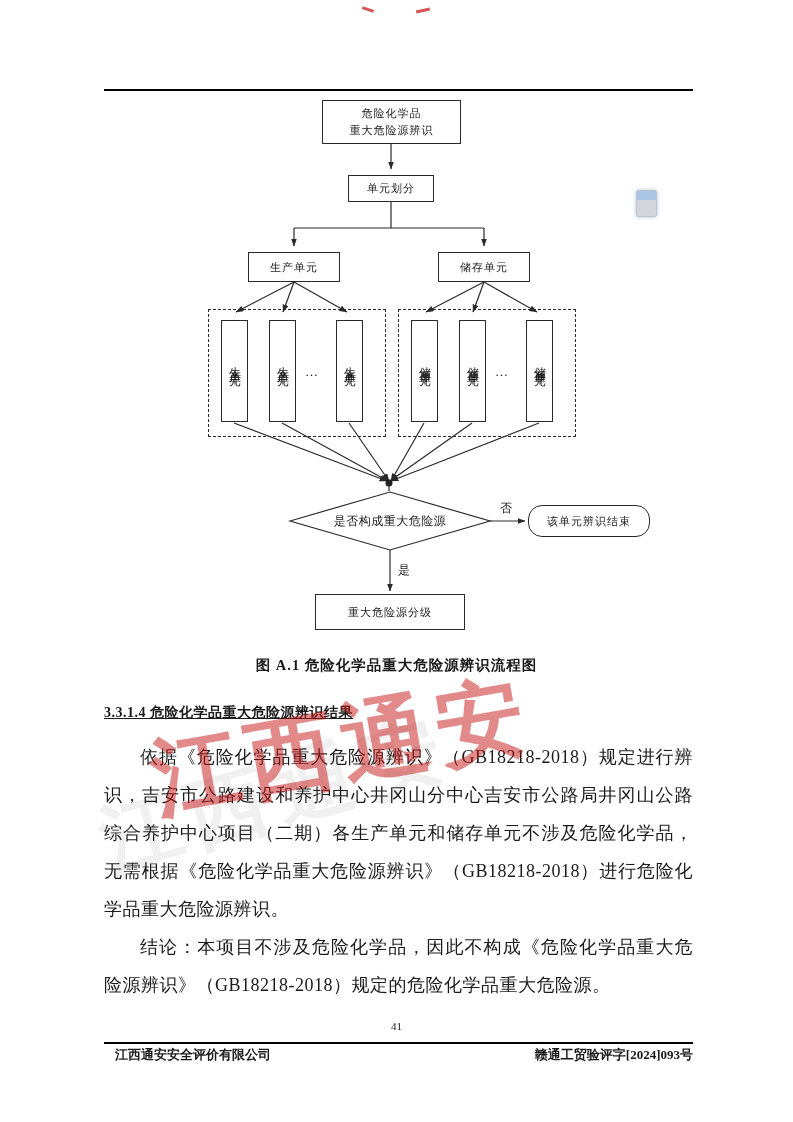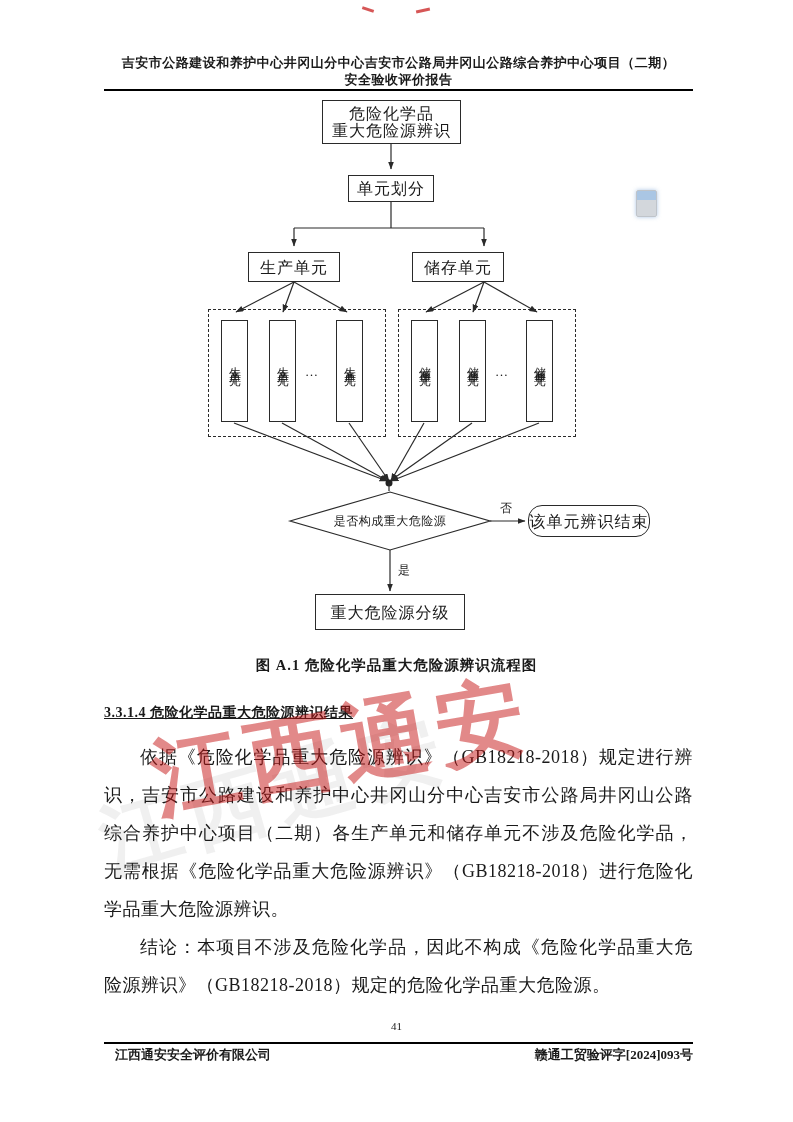--- a/index.html
+++ b/index.html
@@ -10,21 +10,21 @@
     font-family:"Liberation Serif","DejaVu Serif",serif; color:#1a1a1a;
   }
   
   .hdr { position:absolute; top:54px; left:104px; right:100px; text-align:center;
          font-weight:bold; font-size:13px; line-height:17px; letter-spacing:.5px; }
   .hdr-rule { position:absolute; top:89px; left:104px; right:100px; height:2px; background:#000; }
   
   .fsvg { position:absolute; left:0; top:0; z-index:1; }
   .fbox { position:absolute; z-index:2; background:#fff; border:1px solid #2a2a2a;
           display:flex; flex-direction:column; align-items:center; justify-content:center;
-          font-size:16px; line-height:17px; letter-spacing:1px; text-align:center; }
+          font-size:11px; line-height:17px; letter-spacing:1px; text-align:center; }
   .dashed { position:absolute; z-index:1; border:1px dashed #2a2a2a; background:transparent; }
   .vbox { position:absolute; z-index:2; background:#fff; border:1px solid #2a2a2a;
           writing-mode:vertical-rl; text-orientation:upright;
           display:flex; align-items:center; justify-content:center;
           font-size:12px; letter-spacing:3px; }
   .dots { position:absolute; z-index:2; font-size:13px; letter-spacing:1px; }
   .dlabel { position:absolute; z-index:3; font-size:12px; }
   .diamond-text { position:absolute; z-index:2; text-align:center; font-size:12px; letter-spacing:.5px; }
   .caption { position:absolute; left:0; right:0; text-align:center; font-weight:bold;
              font-size:14.5px; letter-spacing:1px; }
@@ -47,24 +47,20 @@
   .stamp-a { position:absolute; background:rgba(200,30,30,.75); z-index:4; }
   .emb-icon { position:absolute; left:636px; top:190px; width:21px; height:27px; z-index:2;
               background:linear-gradient(180deg,#aac6e4 0 9px,#d3d7dc 9px 100%);
               border:1px solid #bfc4ca; border-radius:2px; box-shadow:0 0 4px rgba(120,160,210,.6); }
 </style>
 </head>
 <body>
 
 <div class="page">
 
-  <div class="hdr">
-    <div>吉安市公路建设和养护中心井冈山分中心吉安市公路局井冈山公路综合养护中心项目（二期）</div>
-    <div>安全验收评价报告</div>
-  </div>
   <div class="hdr-rule"></div>
 
   <div class="stamp-a" style="left:362px;top:8px;width:12px;height:3px;transform:rotate(18deg);"></div>
   <div class="stamp-a" style="left:416px;top:9px;width:14px;height:3px;transform:rotate(-12deg);"></div>
 
   <div class="wm-gray">江西通安</div>
 
   <svg class="fsvg" width="793" height="700">
     <defs>
       <marker id="arr" markerWidth="10" markerHeight="8" refX="7.5" refY="3" orient="auto" markerUnits="userSpaceOnUse">
@@ -97,21 +93,21 @@
   </svg>
 
   <div class="fbox" style="left:322px;top:100px;width:139px;height:44px;">
     <div>危险化学品</div>
     <div>重大危险源辨识</div>
   </div>
 
   <div class="fbox" style="left:348px;top:175px;width:86px;height:27px;">单元划分</div>
 
   <div class="fbox" style="left:248px;top:252px;width:92px;height:30px;">生产单元</div>
-  <div class="fbox" style="left:412px;top:252px;width:92px;height:30px;">储存单元</div>
+  <div class="fbox" style="left:438px;top:252px;width:92px;height:30px;">储存单元</div>
 
   <div class="dashed" style="left:208px;top:309px;width:178px;height:128px;"></div>
   <div class="dashed" style="left:398px;top:309px;width:178px;height:128px;"></div>
 
   <div class="vbox" style="left:221px;top:320px;width:27px;height:102px;">生产单元1</div>
   <div class="vbox" style="left:269px;top:320px;width:27px;height:102px;">生产单元2</div>
   <div class="dots" style="left:305px;top:364px;">…</div>
   <div class="vbox" style="left:336px;top:320px;width:27px;height:102px;">生产单元n</div>
 
   <div class="vbox" style="left:411px;top:320px;width:27px;height:102px;">储存单元1</div>

